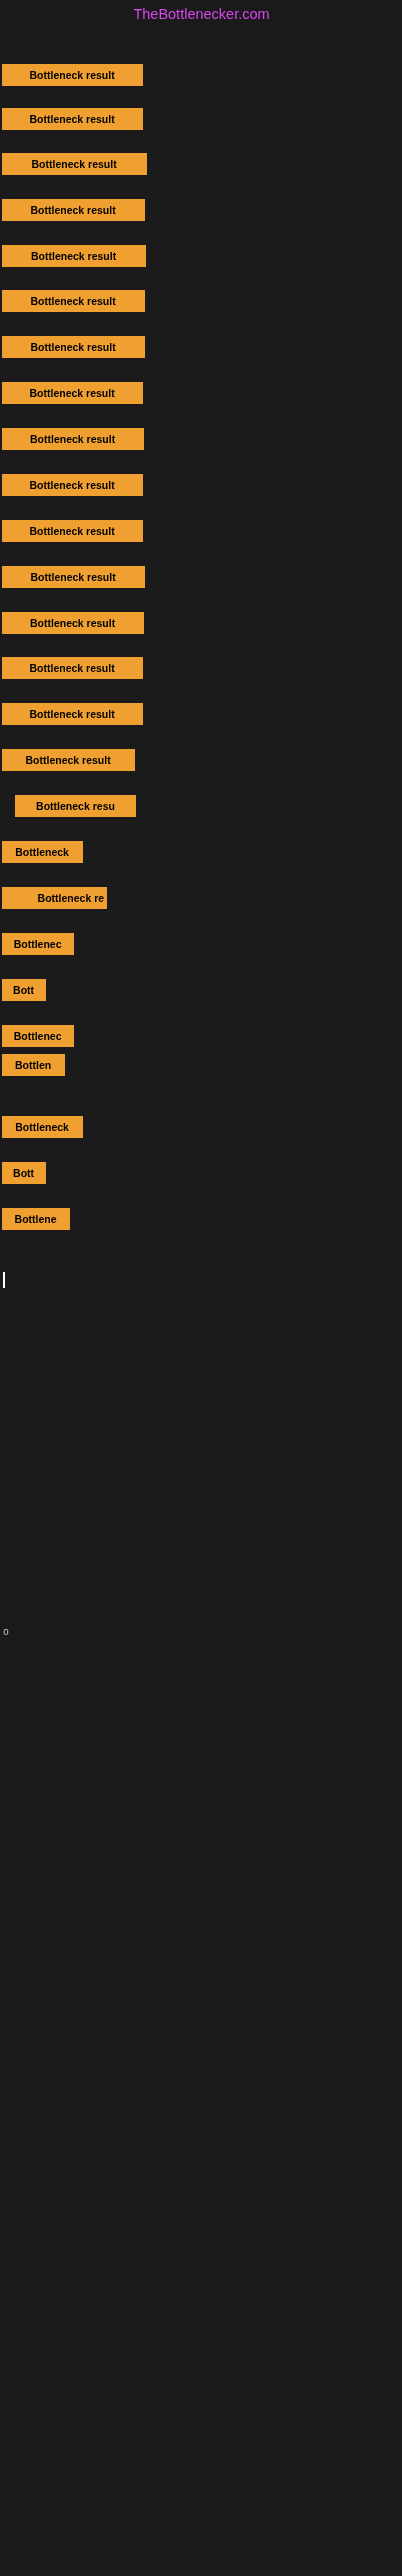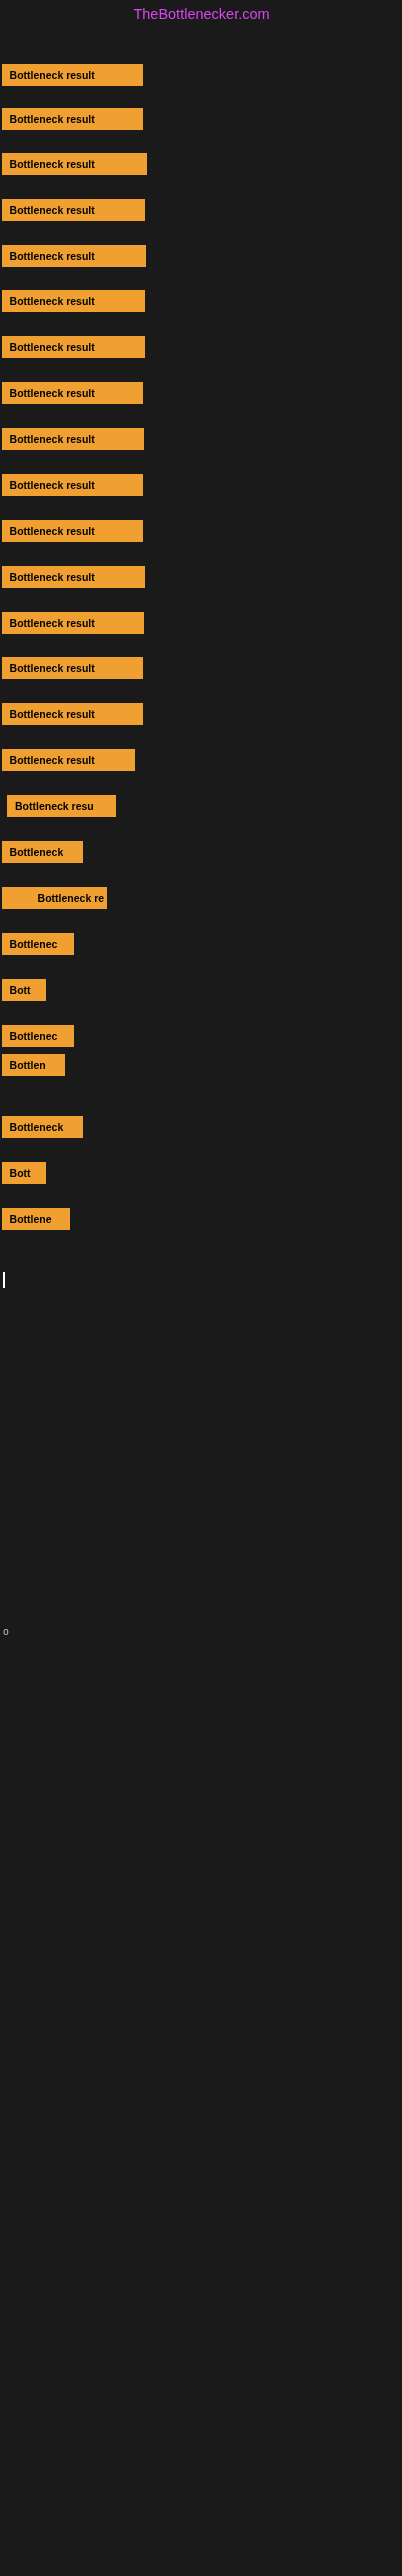--- a/index.html
+++ b/index.html
@@ -27,20 +27,21 @@
     .bottleneck-item {
       margin: 0 0 6.4px 0;
       padding: 4.8px 8px;
       background-color: #f0a030;
       color: #000;
       font-size: 10.5px;
       font-weight: bold;
       display: inline-block;
       white-space: nowrap;
       overflow: hidden;
+      text-align: center;
     }
 
     .cursor-line {
       width: 1.6px;
       height: 16px;
       background-color: #ffffff;
       display: inline-block;
       margin-left: 1.6px;
     }
 
@@ -65,21 +66,21 @@
     <div class="bottleneck-item" style="position: absolute; top: 304px; left: 1.6px; max-width: 143px; width: 143px;">Bottleneck result</div>
     <div class="bottleneck-item" style="position: absolute; top: 350px; left: 1.6px; max-width: 141px; width: 141px;">Bottleneck result</div>
     <div class="bottleneck-item" style="position: absolute; top: 396px; left: 1.6px; max-width: 142px; width: 142px;">Bottleneck result</div>
     <div class="bottleneck-item" style="position: absolute; top: 442px; left: 1.6px; max-width: 141px; width: 141px;">Bottleneck result</div>
     <div class="bottleneck-item" style="position: absolute; top: 488px; left: 1.6px; max-width: 141px; width: 141px;">Bottleneck result</div>
     <div class="bottleneck-item" style="position: absolute; top: 534px; left: 1.6px; max-width: 143px; width: 143px;">Bottleneck result</div>
     <div class="bottleneck-item" style="position: absolute; top: 580px; left: 1.6px; max-width: 142px; width: 142px;">Bottleneck result</div>
     <div class="bottleneck-item" style="position: absolute; top: 625px; left: 1.6px; max-width: 141px; width: 141px;">Bottleneck result</div>
     <div class="bottleneck-item" style="position: absolute; top: 671px; left: 1.6px; max-width: 141px; width: 141px;">Bottleneck result</div>
     <div class="bottleneck-item" style="position: absolute; top: 717px; left: 1.6px; max-width: 133px; width: 133px;">Bottleneck result</div>
-    <div class="bottleneck-item" style="position: absolute; top: 763px; left: 7px; max-width: 121px; width: 109px;">Bottleneck resu</div>
+    <div class="bottleneck-item" style="position: absolute; top: 763px; left: 15px; max-width: 121px; width: 121px;">Bottleneck resu</div>
     <div class="bottleneck-item" style="position: absolute; top: 809px; left: 1.6px; max-width: 81px; width: 81px;">Bottleneck</div>
     <div class="bottleneck-item" style="position: absolute; top: 855px; left: 1.6px; max-width: 105px; width: 105px; padding-left: 36px;">Bottleneck re</div>
     <div class="bottleneck-item" style="position: absolute; top: 901px; left: 1.6px; max-width: 72px; width: 72px;">Bottlenec</div>
     <div class="bottleneck-item" style="position: absolute; top: 947px; left: 1.6px; max-width: 44px; width: 44px;">Bott</div>
     <div class="bottleneck-item" style="position: absolute; top: 993px; left: 1.6px; max-width: 72px; width: 72px;">Bottlenec</div>
     <div class="bottleneck-item" style="position: absolute; top: 1022px; left: 1.6px; max-width: 63px; width: 63px;">Bottlen</div>
     <div class="bottleneck-item" style="position: absolute; top: 1084px; left: 1.6px; max-width: 81px; width: 81px;">Bottleneck</div>
     <div class="bottleneck-item" style="position: absolute; top: 1130px; left: 1.6px; max-width: 44px; width: 44px;">Bott</div>
     <div class="bottleneck-item" style="position: absolute; top: 1176px; left: 1.6px; max-width: 68px; width: 80px;">Bottlene</div>
     <div class="cursor-line" style="position: absolute; top: 1240px; left: 1.6px;"></div>

